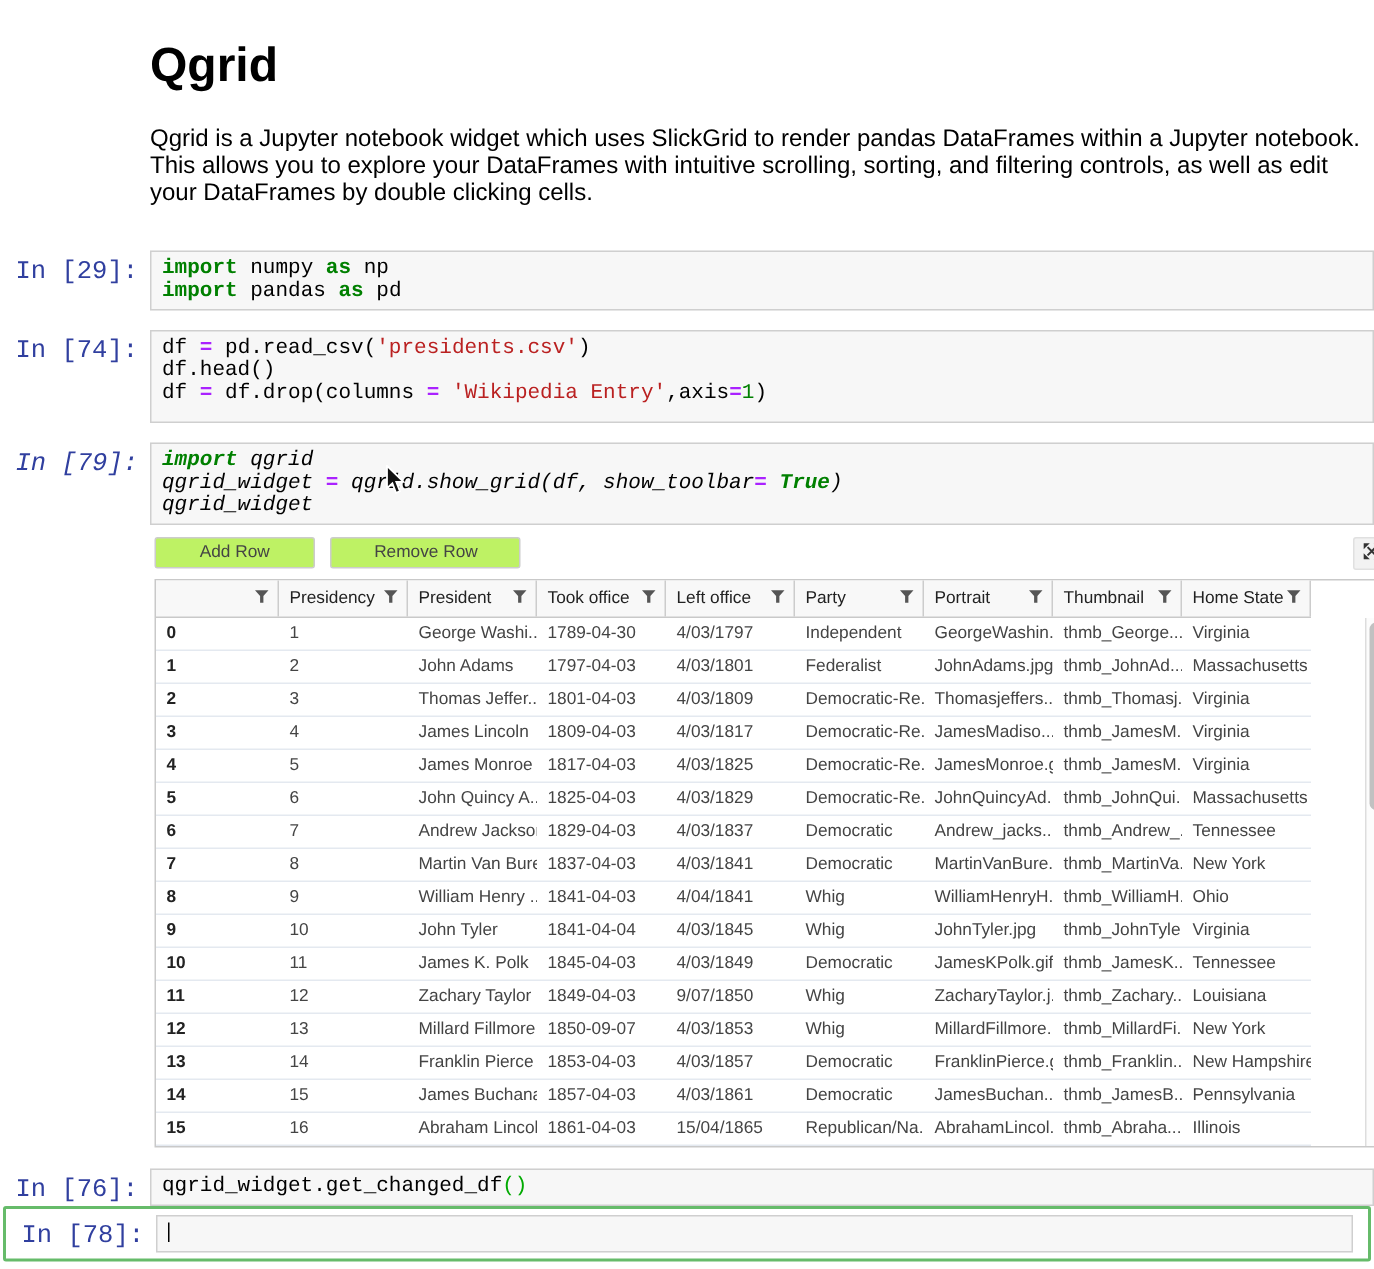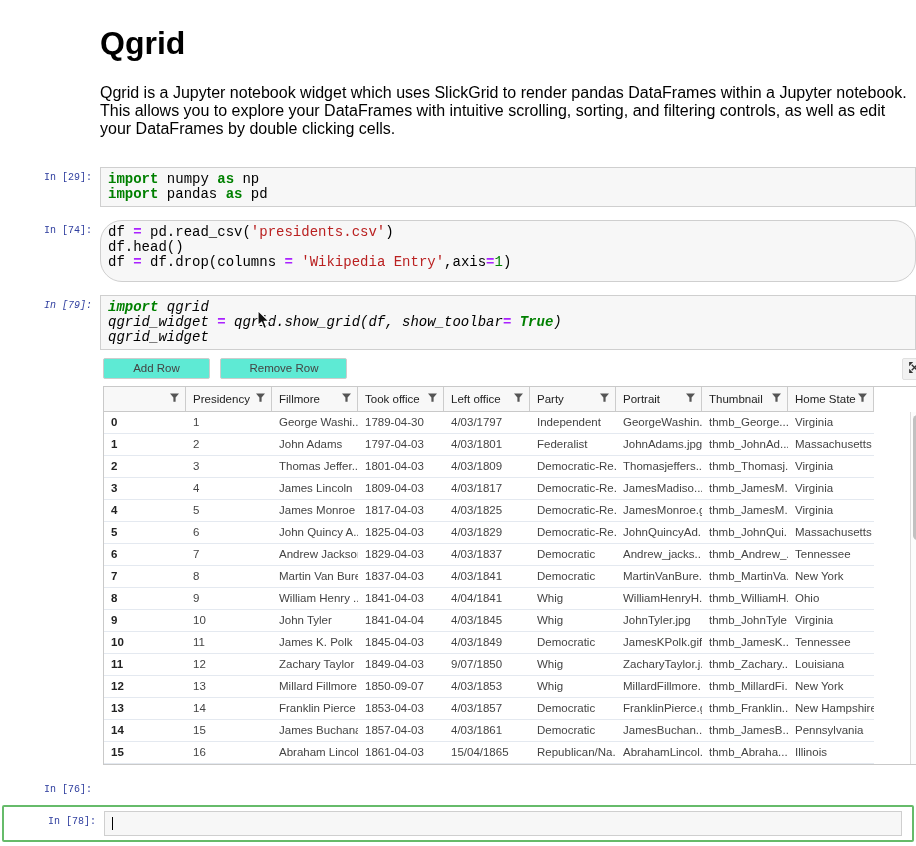--- a/index.html
+++ b/index.html
@@ -5,51 +5,51 @@
   * { box-sizing: border-box; }
   html,body { margin:0; padding:0; }
   body {
     width:916px; height:846px; overflow:hidden; background:#fff;
     font-family:"Liberation Sans", sans-serif; color:#000; position:relative;
   }
   .nb { padding-top:4px; }
   .cell { display:flex; align-items:flex-start; margin-bottom:13px; padding-right:0; }
   .prompt {
     width:100px; flex:0 0 100px; text-align:right; padding:5px 8px 0 0;
-    font-family:"Liberation Mono","DejaVu Sans Mono",monospace; font-size:10px;
+    font-family:"Liberation Mono","DejaVu Sans Mono",monospace; font-size:17px;
     color:#303F9F; white-space:nowrap;
   }
   .mdbody { flex:1; }
   .input {
     flex:1; border:1px solid #cfcfcf; background:#f7f7f7; padding:4px 7px;
     font-family:"Liberation Mono","DejaVu Sans Mono",monospace; font-size:14px;
     line-height:15px; min-height:25px; white-space:pre;
   }
   .cm-line { min-height:15px; }
   .tok-p {}
   .tok-k { color:#008000; font-weight:bold; }
   .tok-o { color:#AA22FF; font-weight:bold; }
   .tok-s { color:#BA2121; }
   .tok-n { color:#008000; }
   .tok-b { color:#00AA00; }
-  .h74 { min-height:62px;border-radius:22px; }
+  .h74 { min-height:62px; }
   .h79 { min-height:53px; }
   .caret { display:inline-block; width:1px; height:13px; background:#000; vertical-align:middle; }
 
   .selwrap { border:2px solid #66BB6A; border-radius:2px; margin:0 2px 10px 2px; padding:4px 0; }
   .selwrap .cell { margin-bottom:0; padding-right:10px; }
 
   
   .outputcell { display:flex; padding-right:16px; margin-bottom:14px; }
   .outprompt { width:100px; flex:0 0 100px; }
   .widget { flex:1; position:relative; margin-left:3px; }
   .toolbar { height:22px; margin-bottom:6px; position:relative; }
   .tbtn {
     display:inline-block; height:21px; padding:0 10px; min-width:107px;
-    background:#5eead4; border:1px solid #ccc; border-radius:2px;
+    background:#bef264; border:1px solid #ccc; border-radius:2px;
     font-family:"Liberation Sans",sans-serif; font-size:11.5px; color:#444;
     text-align:center; line-height:19px; margin-right:6px; cursor:pointer;
   }
   .tbtn.wide { min-width:127px; }
   .fsbtn {
     position:absolute; right:0; top:0; width:24px; height:22px;
     background:#f2f2f2; border:1px solid #e0e0e0; border-radius:2px;
     padding:0; display:flex; align-items:center; justify-content:center; cursor:pointer;
   }
   .grid { border:1px solid #c9c9c9; width:823px; position:relative; background:#fff; }
@@ -128,21 +128,21 @@
                   <path d="M1 1.5 H10 L6.6 5.4 V9.8 H4.4 V5.4 Z" fill="#555"></path>
                 </svg></span>
             </div>
             <div class="hcell cN">
               <span class="hlabel">Presidency</span>
               <span><svg width="11" height="11" viewBox="0 0 11 11">
                   <path d="M1 1.5 H10 L6.6 5.4 V9.8 H4.4 V5.4 Z" fill="#555"></path>
                 </svg></span>
             </div>
             <div class="hcell cN">
-              <span class="hlabel">Fillmore</span>
+              <span class="hlabel">President</span>
               <span><svg width="11" height="11" viewBox="0 0 11 11">
                   <path d="M1 1.5 H10 L6.6 5.4 V9.8 H4.4 V5.4 Z" fill="#555"></path>
                 </svg></span>
             </div>
             <div class="hcell cN">
               <span class="hlabel">Took office</span>
               <span><svg width="11" height="11" viewBox="0 0 11 11">
                   <path d="M1 1.5 H10 L6.6 5.4 V9.8 H4.4 V5.4 Z" fill="#555"></path>
                 </svg></span>
             </div>
@@ -355,22 +355,23 @@
               <div class="gcell cN">Illinois</div>
             </div>
           </div>
         <div class="vscroll">
           <div class="vthumb"></div>
         </div>
       </div>
     </div>
   </div>
 
-  <div class="cell" style="margin-bottom:10px;">
+  <div class="cell" style="margin-bottom:0;">
     <div class="prompt">In [76]:</div>
+    <div class="input"><div class="cm-line"><span class="tok-p">qgrid_widget.get_changed_df</span><span class="tok-b">()</span></div></div>
   </div>
 
   <div class="selwrap">
     <div class="cell">
       <div class="prompt">In [78]:</div>
       <div class="input"><span class="caret"></span></div>
     </div>
   </div>
 
 </div>

